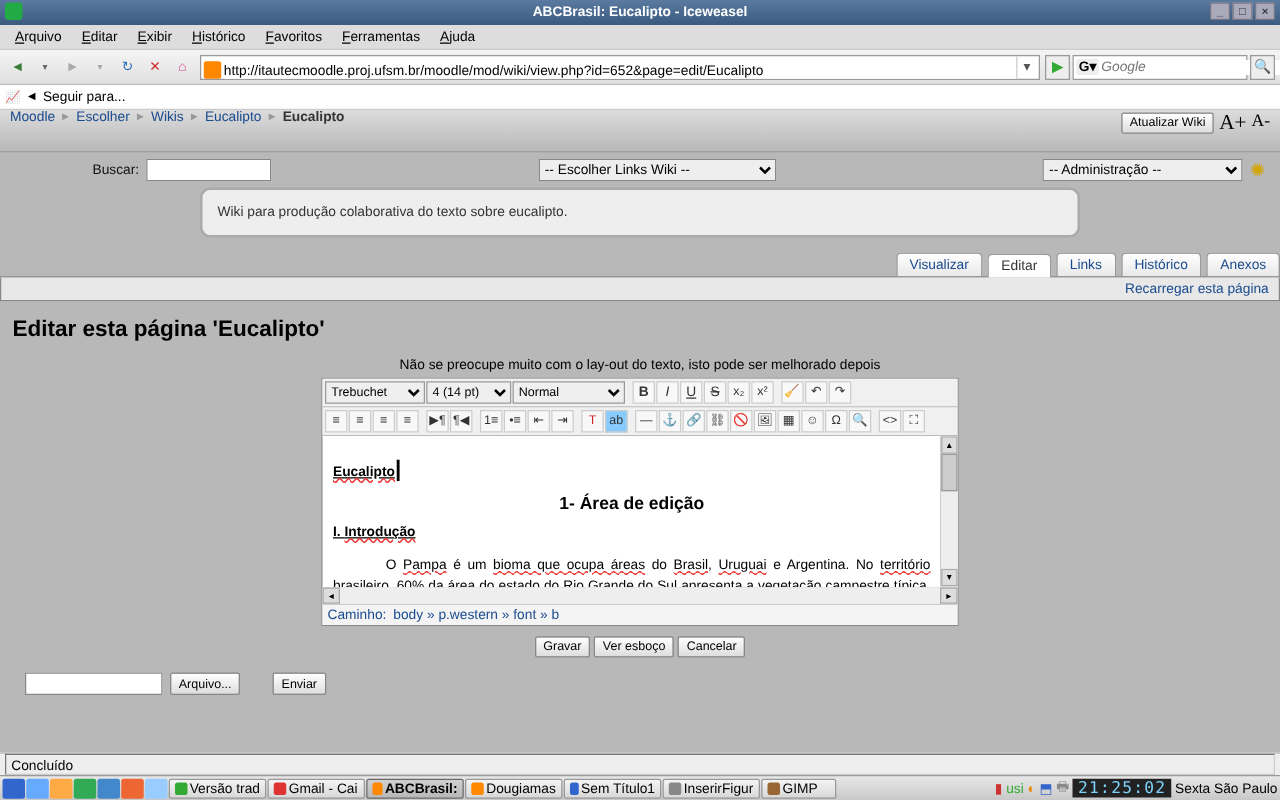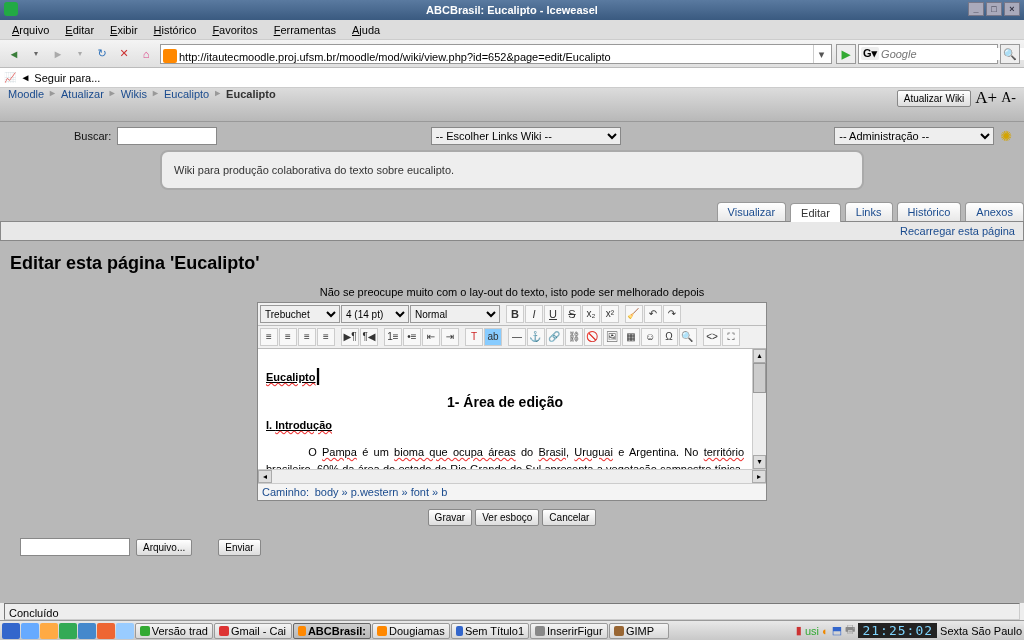--- a/index.html
+++ b/index.html
@@ -55,21 +55,21 @@
 .scrollv{position:absolute;right:0;top:0;width:14px;height:100%;background:#eee;border-left:1px solid #ccc}
 .scrollv .up,.scrollv .dn{height:14px;background:#ddd;border:1px solid #aaa;font-size:8px;text-align:center;line-height:12px}
 .scrollv .track{height:calc(100% - 28px);background:#eee;position:relative}
 .scrollv .thumb{position:absolute;top:0;width:100%;height:30px;background:#ccc;border:1px solid #999}
 .scrh{height:14px;background:#eee;border-top:1px solid #ccc;display:flex}
 .scrh .lf,.scrh .rt{width:14px;background:#ddd;border:1px solid #aaa;font-size:8px;text-align:center;line-height:12px}
 .scrh .trk{flex:1;background:#eee}
 .edpath{background:#f4f4f4;border-top:1px solid #ccc;padding:2px 4px;font-size:10px;color:#555}
 .edpath span{color:#1a4b8e}
 .edbtns{text-align:center;padding:8px 0}
-.filerow{display:flex;align-items:center;gap:6px;padding:4px 10px}
+.filerow{display:flex;gap:6px;padding:4px 10px}
 .filein{background:#fff;border:1px solid #888;height:18px;width:110px}
 .statusbar{position:absolute;bottom:20px;left:0;right:0;height:18px;background:#eee;border-top:1px solid #bbb;padding:0 4px;line-height:18px;font-size:10px;display:flex}
 .statusbar .st{flex:1;border:1px inset #ccc;padding:0 4px}
 .taskbar{position:absolute;bottom:0;left:0;right:0;height:20px;background:linear-gradient(#e8e8e8,#c8c8c8);border-top:1px solid #999;display:flex;align-items:center;padding:0 2px;gap:1px}
 .tbico{width:18px;height:16px;border-radius:2px;display:inline-block}
 .tbtask{background:linear-gradient(#f4f4f4,#d8d8d8);border:1px solid #999;height:16px;padding:0 4px;font-size:9px;line-height:14px;white-space:nowrap;overflow:hidden;display:flex;align-items:center;gap:2px;border-radius:2px}
 .tbtask.active{background:linear-gradient(#d0d0d0,#b8b8b8);border-color:#666}
 .tbtask .dot{width:10px;height:10px;border-radius:2px;display:inline-block}
 .tray{margin-left:auto;display:flex;align-items:center;gap:3px;font-size:9px}
 .clock{font-family:monospace;font-size:13px;background:#222;color:#7dd3fc;padding:0 4px;letter-spacing:1px}
@@ -128,21 +128,21 @@
  <span class="chart">📈</span>
  <span style="font-size:10px">◄</span>
  <span style="font-size:11px">Seguir para...</span>
  <span style="flex:1"></span>
 </div>
 
 <div class="content">
  <div class="bcrow">
   <a>Moodle</a>
       <span class="sep">►</span>
-  <a>Atualizar</a>
+  <a>Escolher</a>
       <span class="sep">►</span>
   <a>Wikis</a>
       <span class="sep">►</span>
   <a>Eucalipto</a>
       <span class="sep">►</span>
   <span class="cur">Eucalipto</span>
   <div class="right">
    <button class="btnstd">Atualizar Wiki</button>
    <span class="fontsize" style="font-size:17px">A+</span>
    <span class="fontsize" style="font-size:14px">A-</span>

